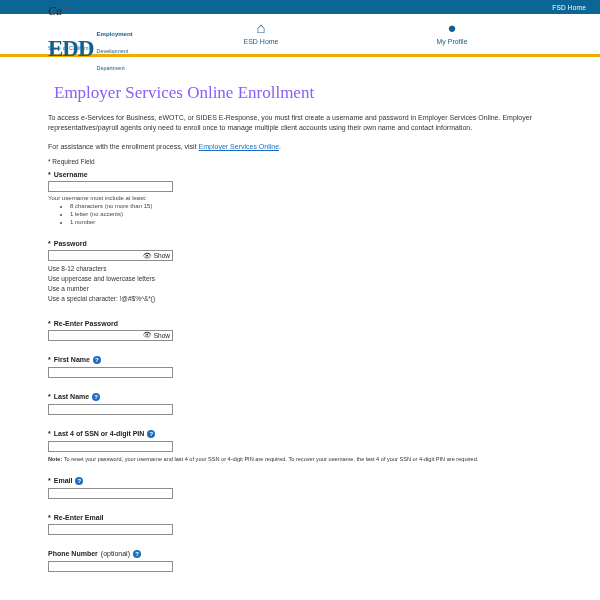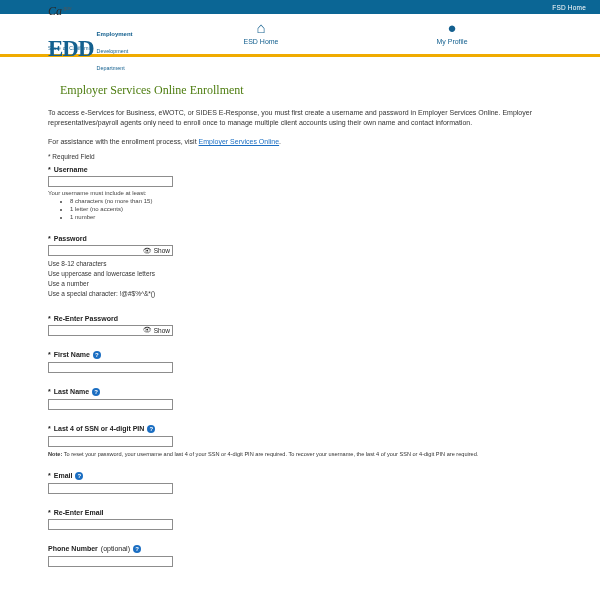--- a/index.html
+++ b/index.html
@@ -98,23 +98,23 @@
   #nav-profile { left: 407px; }
 
   .page {
     padding: 18px 48px 0 48px;
     height: 540px;
     overflow: hidden;
   }
   h1.page-title {
     font-family: "Liberation Serif", serif;
     font-weight: normal;
-    font-size: 12px;
-    color: #4d7c0f;
-    margin: 8px 0 10px 12px;
+    font-size: 17px;
+    color: #8b5cf6;
+    margin: 8px 0 10px 6px;
   }
   p.intro {
     font-size: 7px;
     color: #333;
     line-height: 1.45;
     margin: 0 0 10px 0;
     max-width: 500px;
   }
   p.assist {
     font-size: 7px;

